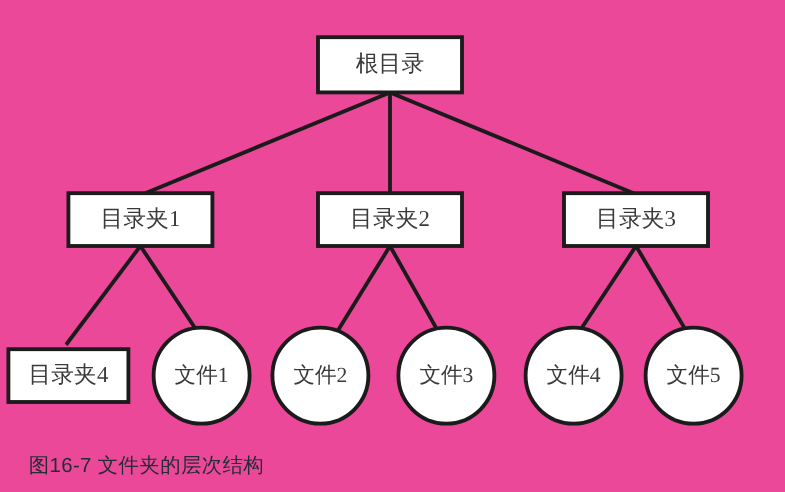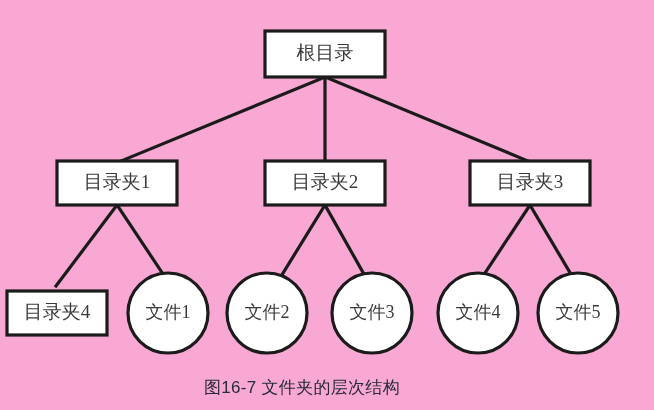--- a/index.html
+++ b/index.html
@@ -7,21 +7,21 @@
     padding: 0;
     background: #ffffff;
   }
   body {
     font-family: "Liberation Sans", "DejaVu Sans", sans-serif;
   }
   #page {
     position: relative;
     width: 654px;
     height: 410px;
-    background: #f9a8d4;
+    background: #ec4899;
     overflow: hidden;
   }
   #diagram-svg {
     position: absolute;
     left: 0;
     top: 0;
     width: 654px;
     height: 410px;
   }
   .node-box {
@@ -52,26 +52,26 @@
     font-size: 18px;
     fill: #3a3a3a;
     text-anchor: middle;
     dominant-baseline: middle;
   }
   #caption {
     position: absolute;
     left: 0;
     top: 376px;
     width: 604px;
-    text-align: center;
     font-family: "Liberation Sans", "DejaVu Sans", sans-serif;
     font-size: 17px;
     color: #262b36;
     letter-spacing: 0.3px;
     white-space: pre;
+    padding-left: 24px;
   }
 </style>
 </head>
 <body>
 
 <div id="page">
 
   <svg id="diagram-svg" viewBox="0 0 654 410">
 
     <g>

